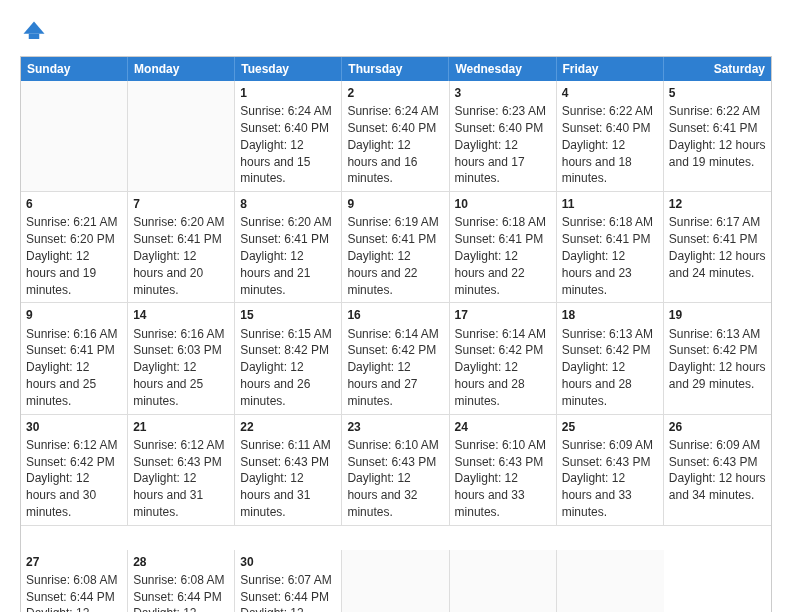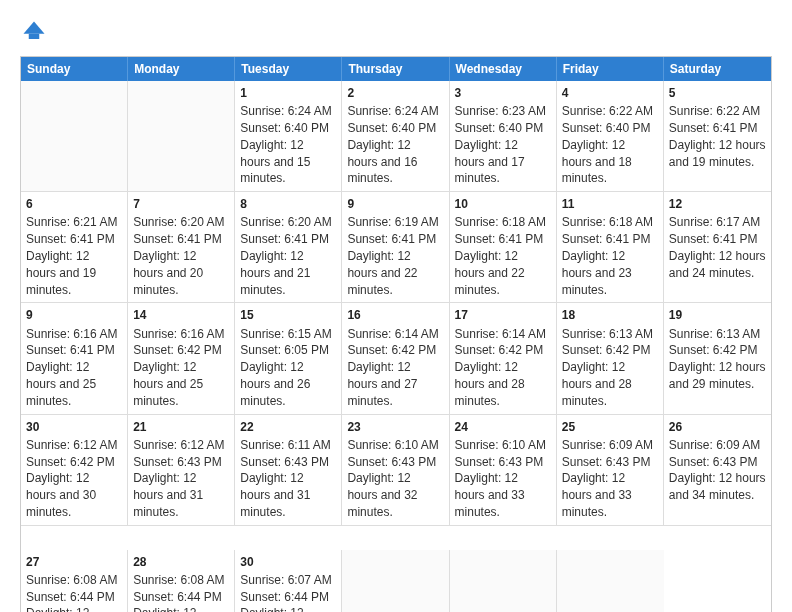--- a/index.html
+++ b/index.html
@@ -63,21 +63,21 @@
       grid-template-columns: repeat(7, 1fr);
       background: #2e7fd1;
     }
     .cal-header-cell {
       color: #fff;
       font-size: 12px;
       font-weight: bold;
       padding: 5px 6px;
       border-right: 1px solid #5599dd;
     }
-    .cal-header-cell:last-child { border-right: none; }
+    .cal-header-cell:last-child { border-right: none; margin-left: 44px; }
     .calendar-body {
       flex: 1;
       display: flex;
       flex-direction: column;
     }
     .cal-row {
       display: grid;
       grid-template-columns: repeat(7, 1fr);
       flex: 1;
       border-bottom: 1px solid #ddd;
@@ -170,21 +170,21 @@
             <span class="day-num">5</span>
             <div class="info">Sunrise: 6:22 AM
 Sunset: 6:41 PM
 Daylight: 12 hours and 19 minutes.</div>
           </div>
         </div>
         <div class="cal-row">
           <div class="cal-cell">
             <span class="day-num">6</span>
             <div class="info">Sunrise: 6:21 AM
-Sunset: 6:41 PM
+Sunset: 6:20 PM
 Daylight: 12 hours and 19 minutes.</div>
           </div>
           <div class="cal-cell">
             <span class="day-num">7</span>
             <div class="info">Sunrise: 6:20 AM
 Sunset: 6:41 PM
 Daylight: 12 hours and 20 minutes.</div>
           </div>
           <div class="cal-cell">
             <span class="day-num">8</span>
@@ -220,27 +220,27 @@
         <div class="cal-row">
           <div class="cal-cell">
             <span class="day-num">9</span>
             <div class="info">Sunrise: 6:16 AM
 Sunset: 6:41 PM
 Daylight: 12 hours and 25 minutes.</div>
           </div>
           <div class="cal-cell">
             <span class="day-num">14</span>
             <div class="info">Sunrise: 6:16 AM
-Sunset: 6:42 PM
+Sunset: 6:03 PM
 Daylight: 12 hours and 25 minutes.</div>
           </div>
           <div class="cal-cell">
             <span class="day-num">15</span>
             <div class="info">Sunrise: 6:15 AM
-Sunset: 6:05 PM
+Sunset: 8:42 PM
 Daylight: 12 hours and 26 minutes.</div>
           </div>
           <div class="cal-cell">
             <span class="day-num">16</span>
             <div class="info">Sunrise: 6:14 AM
 Sunset: 6:42 PM
 Daylight: 12 hours and 27 minutes.</div>
           </div>
           <div class="cal-cell">
             <span class="day-num">17</span>

